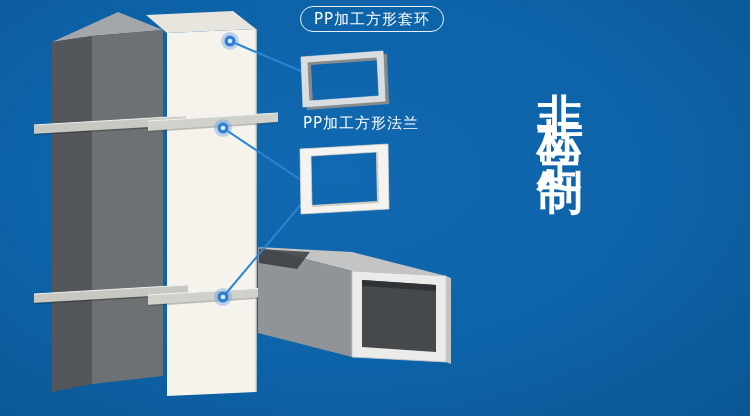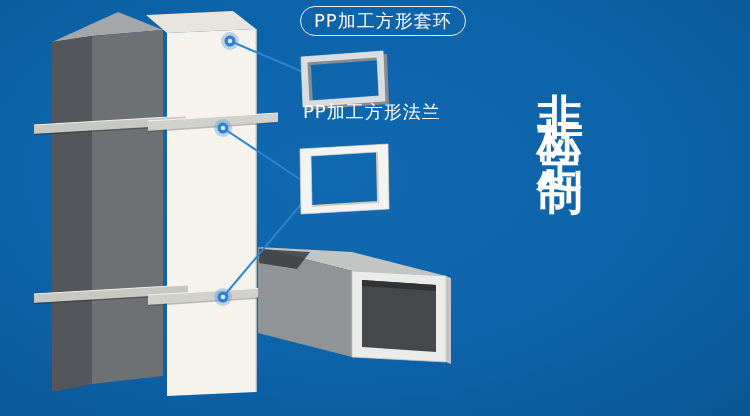--- a/index.html
+++ b/index.html
@@ -7,21 +7,21 @@
     position:relative;
     width:750px;height:416px;
     overflow:hidden;
     background:radial-gradient(ellipse at 45% 42%, #1169b1 0%, #0d63a8 55%, #0a5693 100%);
     font-family:"DejaVu Sans", sans-serif;
   }
   .scene{position:absolute;left:0;top:0;}
   .label{
     position:absolute;
     color:#ffffff;
-    font-size:18px;
+    font-size:15px;
     letter-spacing:1px;
     white-space:nowrap;
     line-height:1.2;
   }
   .label-pill{
     border:1px solid rgba(255,255,255,0.9);
     border-radius:15px;
     padding:3px 13px;
   }
   .slogan{
@@ -111,17 +111,17 @@
     </g>
     <g>
       <circle cx="223" cy="297" r="9" fill="rgba(80,150,225,0.35)"></circle>
       <circle cx="223" cy="297" r="5.5" fill="#2f7fd4"></circle>
       <circle cx="223" cy="297" r="2.3" fill="#d9ecff"></circle>
     </g>
   </svg>
 
   <div class="label label-pill" style="left:300px;top:6px">PP加工方形套环</div>
 
-  <div class="label" style="left:303px;top:101px">PP加工方形法兰</div>
+  <div class="label" style="left:303px;top:114px">PP加工方形法兰</div>
 
   <div class="slogan">非标定制</div>
 
 </div>
 
 </body></html>

